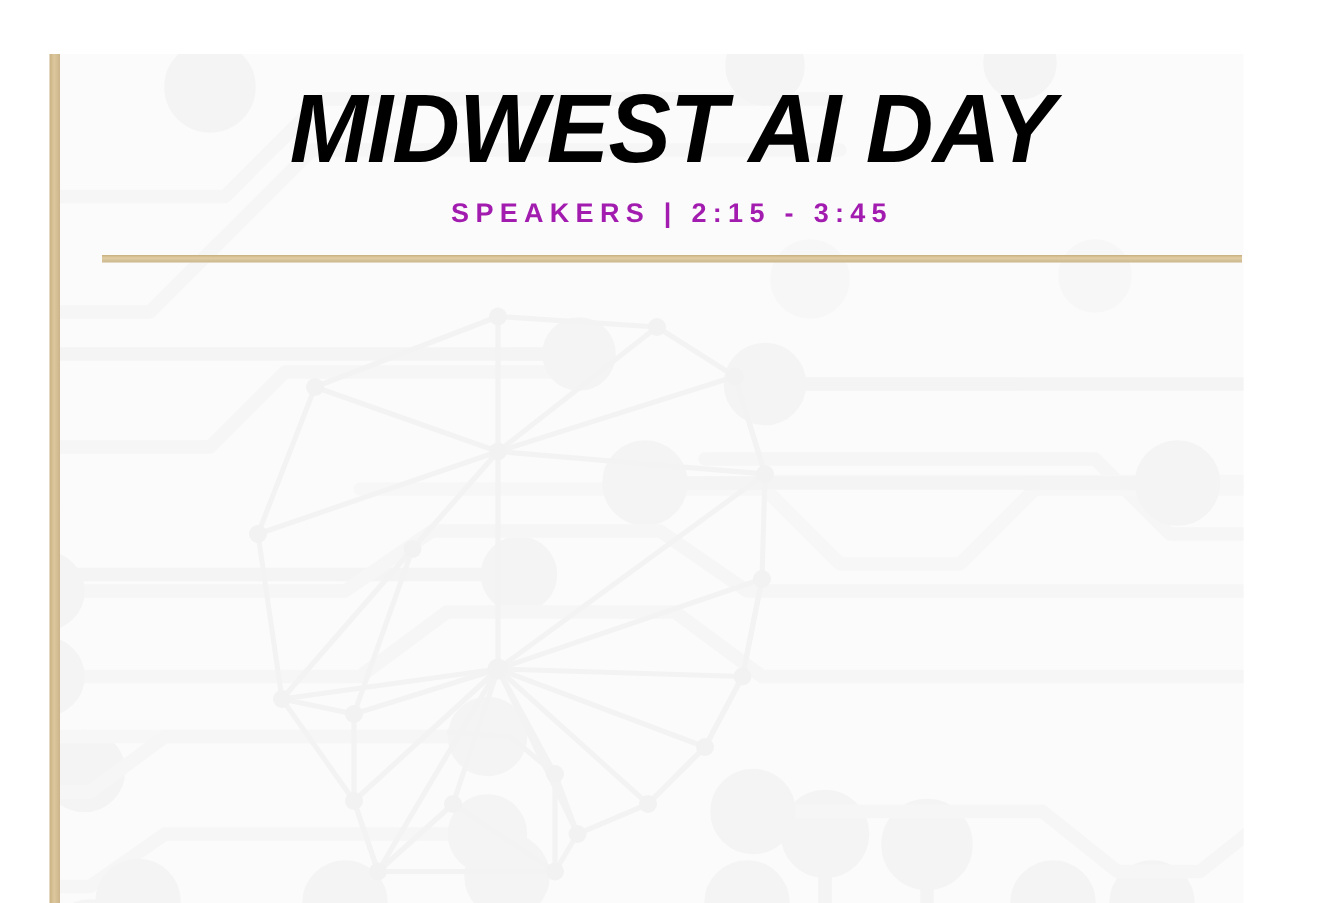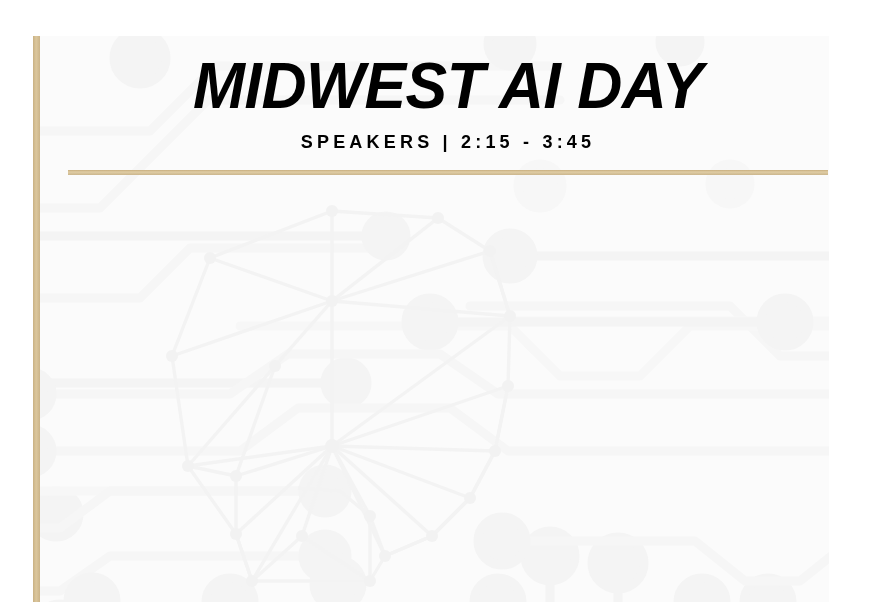--- a/index.html
+++ b/index.html
@@ -73,21 +73,21 @@
     white-space: nowrap;
   }
 
   .poster-subtitle {
     margin: 0;
     padding-top: 14px;
     font-family: "Liberation Sans", sans-serif;
     font-size: 18px;
     font-weight: 700;
     letter-spacing: 4.2px;
-    color: #000000;
+    color: #a21caf;
     white-space: nowrap;
   }
 
   .divider {
     margin: 17px auto 0 auto;
     width: 760px;
     height: 5px;
     background: linear-gradient(180deg,#c7ae7e 0%, #e0cda5 40%, #cbb68c 100%);
   }
 </style>

